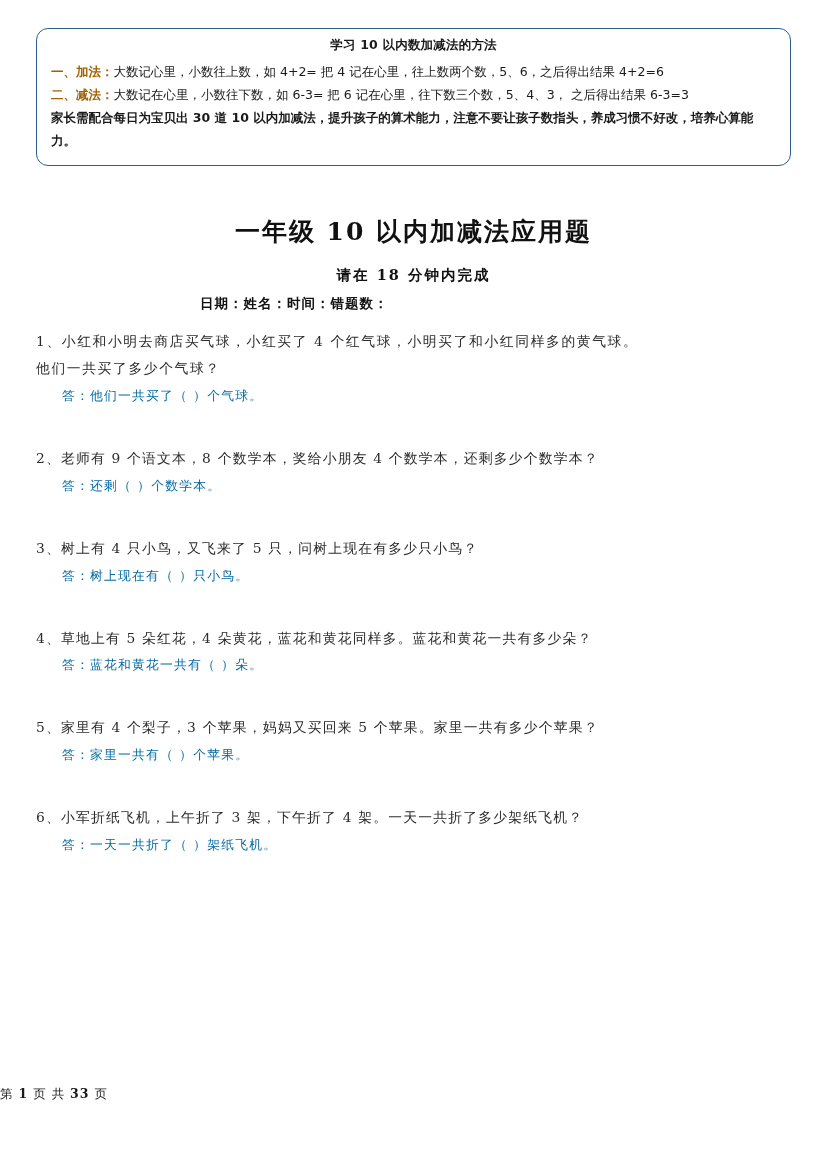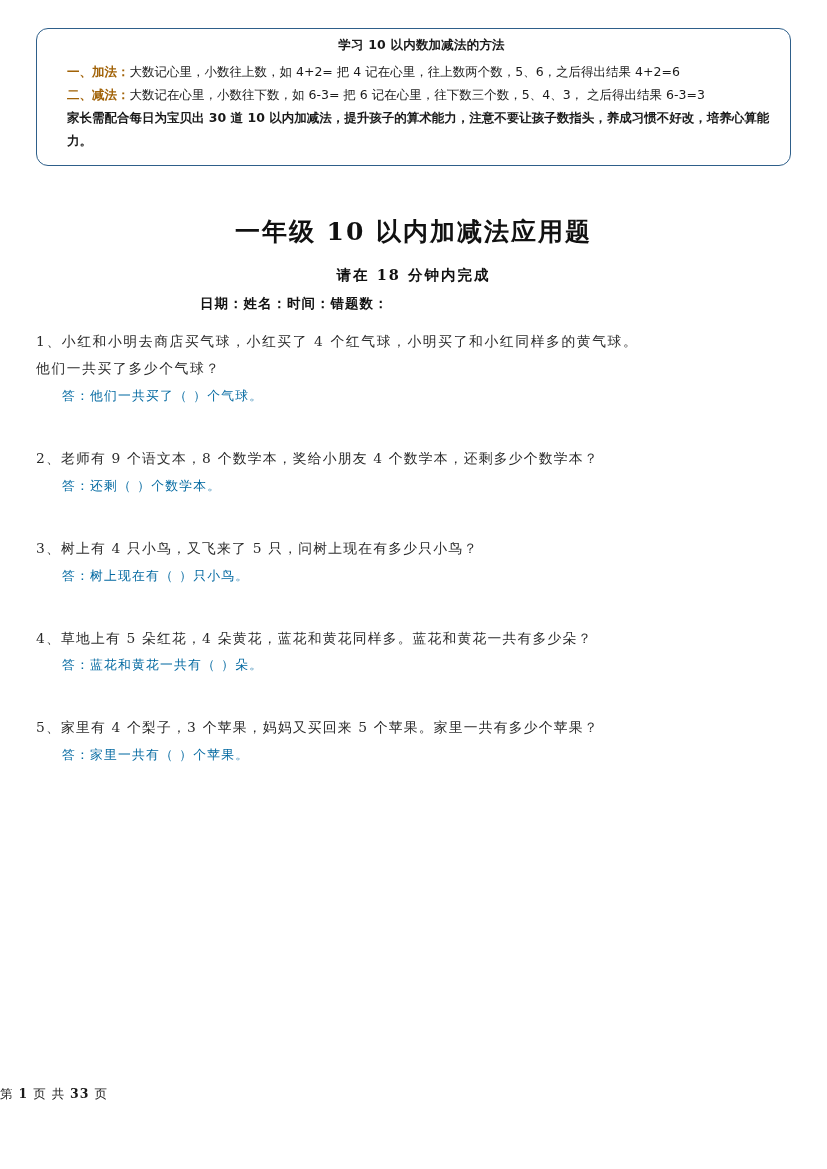--- a/index.html
+++ b/index.html
@@ -24,21 +24,21 @@
 
   
   .method-box {
     position: absolute;
     left: 36px;
     top: 28px;
     width: 755px;
     box-sizing: border-box;
     border: 1.5px solid #2e5f8a;
     border-radius: 12px;
-    padding: 8px 14px 12px 30px;
+    padding: 8px 14px 12px 14px;
   }
   .method-title {
     text-align: center;
     font-weight: bold;
     font-size: 12.5px;
     color: #1a1a1a;
     letter-spacing: 0.2px;
     margin-bottom: 6px;
     font-family: "DejaVu Sans", "Liberation Sans", sans-serif;
   }
@@ -196,20 +196,26 @@
       <div class="a">答：蓝花和黄花一共有（     ）朵。</div>
     </div>
 
     <div class="problem">
       <div class="q">
         <span>5、家里有 4 个梨子，3 个苹果，妈妈又买回来 5 个苹果。家里一共有多少个苹果？</span>
       </div>
       <div class="a">答：家里一共有（     ）个苹果。</div>
     </div>
 
+    <div class="problem">
+      <div class="q">
+        <span>6、小军折纸飞机，上午折了 3 架，下午折了 4 架。一天一共折了多少架纸飞机？</span>
+      </div>
+      <div class="a">答：一天一共折了（     ）架纸飞机。</div>
+    </div>
 
   </div>
 
   <div class="footer">
     <span>第 </span><b>1</b><span> 页 共 </span><b>33</b><span> 页</span>
   </div>
 
 </div>
 
 </body></html>

